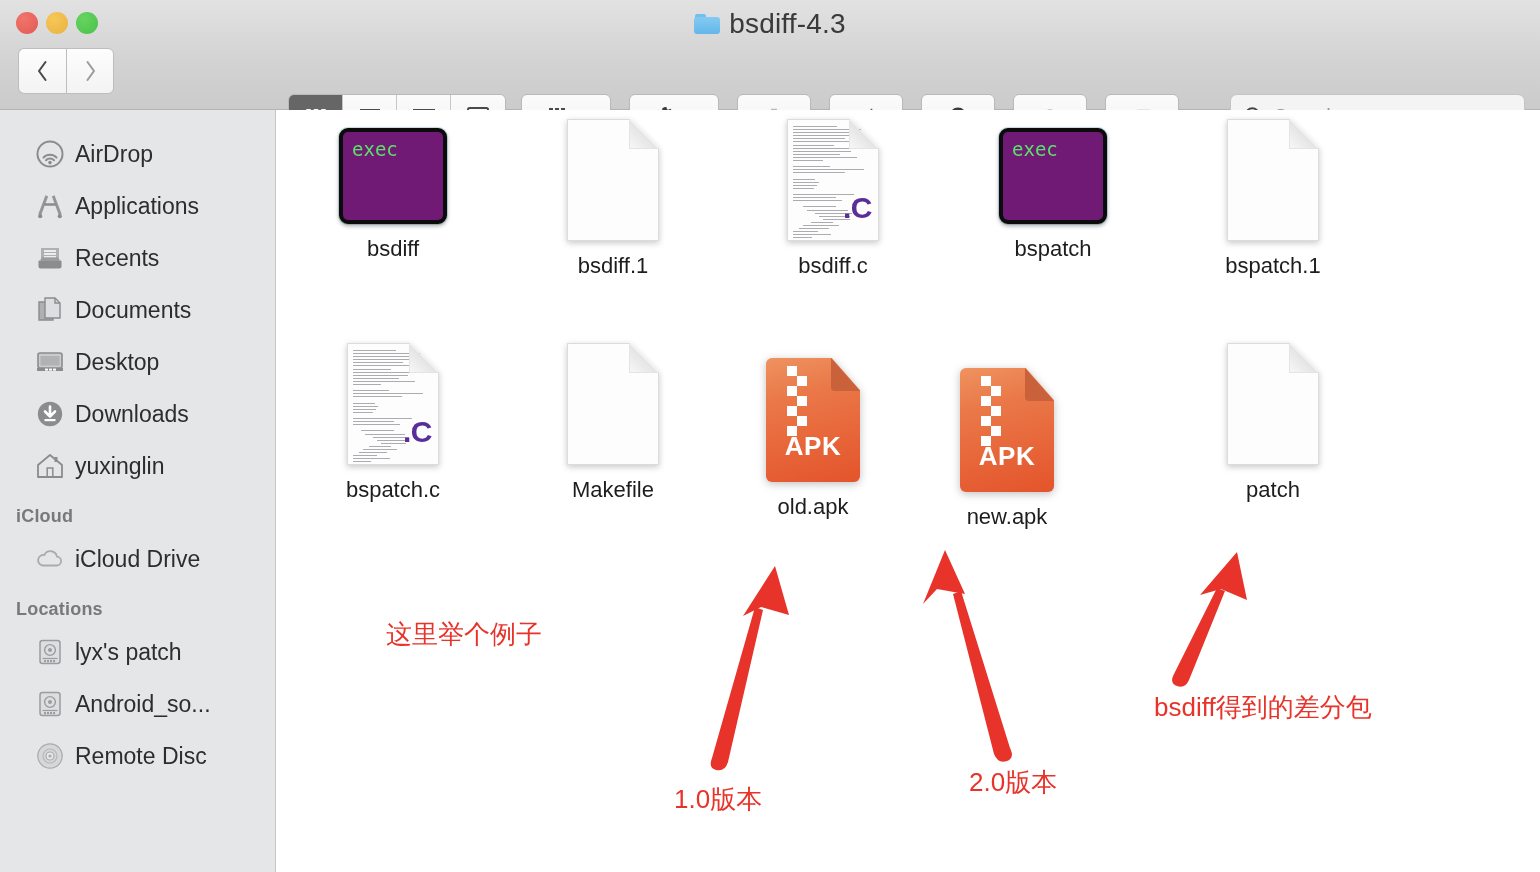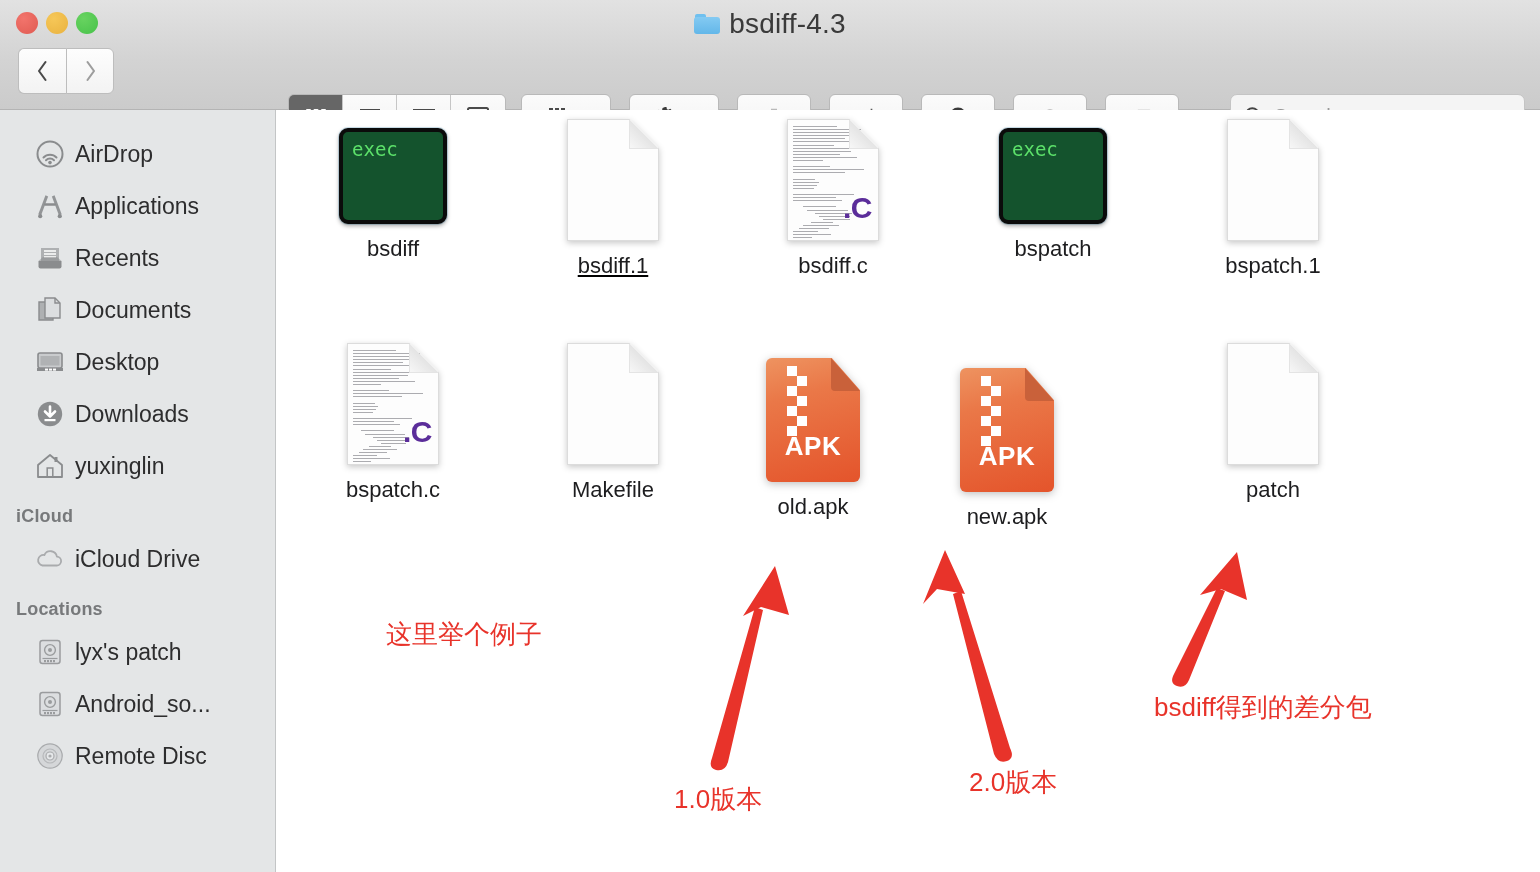--- a/index.html
+++ b/index.html
@@ -136,21 +136,21 @@
   .fileitem { position: absolute; width: 190px; text-align: center; }
   .ficon { margin: 0 auto; position: relative; }
   .flabel {
     font-size: 22px; color: #1d1d1f; margin-top: 12px; white-space: nowrap;
     overflow: hidden; text-overflow: ellipsis;
   }
 
   
   .ico-exec {
     width: 108px; height: 96px; border-radius: 9px;
-    background: #14532d; border: 4px solid #0b0b0b;
+    background: #701a75; border: 4px solid #0b0b0b;
     box-shadow: 0 2px 4px rgba(0,0,0,.35), 0 0 0 1px #cfe4ef;
     position: relative; overflow: hidden;
   }
   .ico-exec span {
     position: absolute; left: 9px; top: 6px; font-family: "DejaVu Sans Mono", monospace;
     font-size: 19px; color: #5ce06a;
   }
 
   
   .ico-doc {
@@ -511,21 +511,21 @@
 
   <div id="content">
 
     <div class="fileitem" style="left:21px; top:18px;">
       <div class="ficon ico-exec">
         <span>exec</span>
       </div>
       <div class="flabel">bsdiff</div>
     </div>
 
-    <div class="fileitem" style="left:241px; top:9px;text-decoration:underline;">
+    <div class="fileitem" style="left:241px; top:9px;">
       <div class="ficon ico-doc">
         <div class="pg"></div>
           <div class="fold"></div>
       </div>
       <div class="flabel">bsdiff.1</div>
     </div>
 
     <div class="fileitem" style="left:461px; top:9px;">
       <div class="ficon ico-doc">
         <div class="pg"></div>

